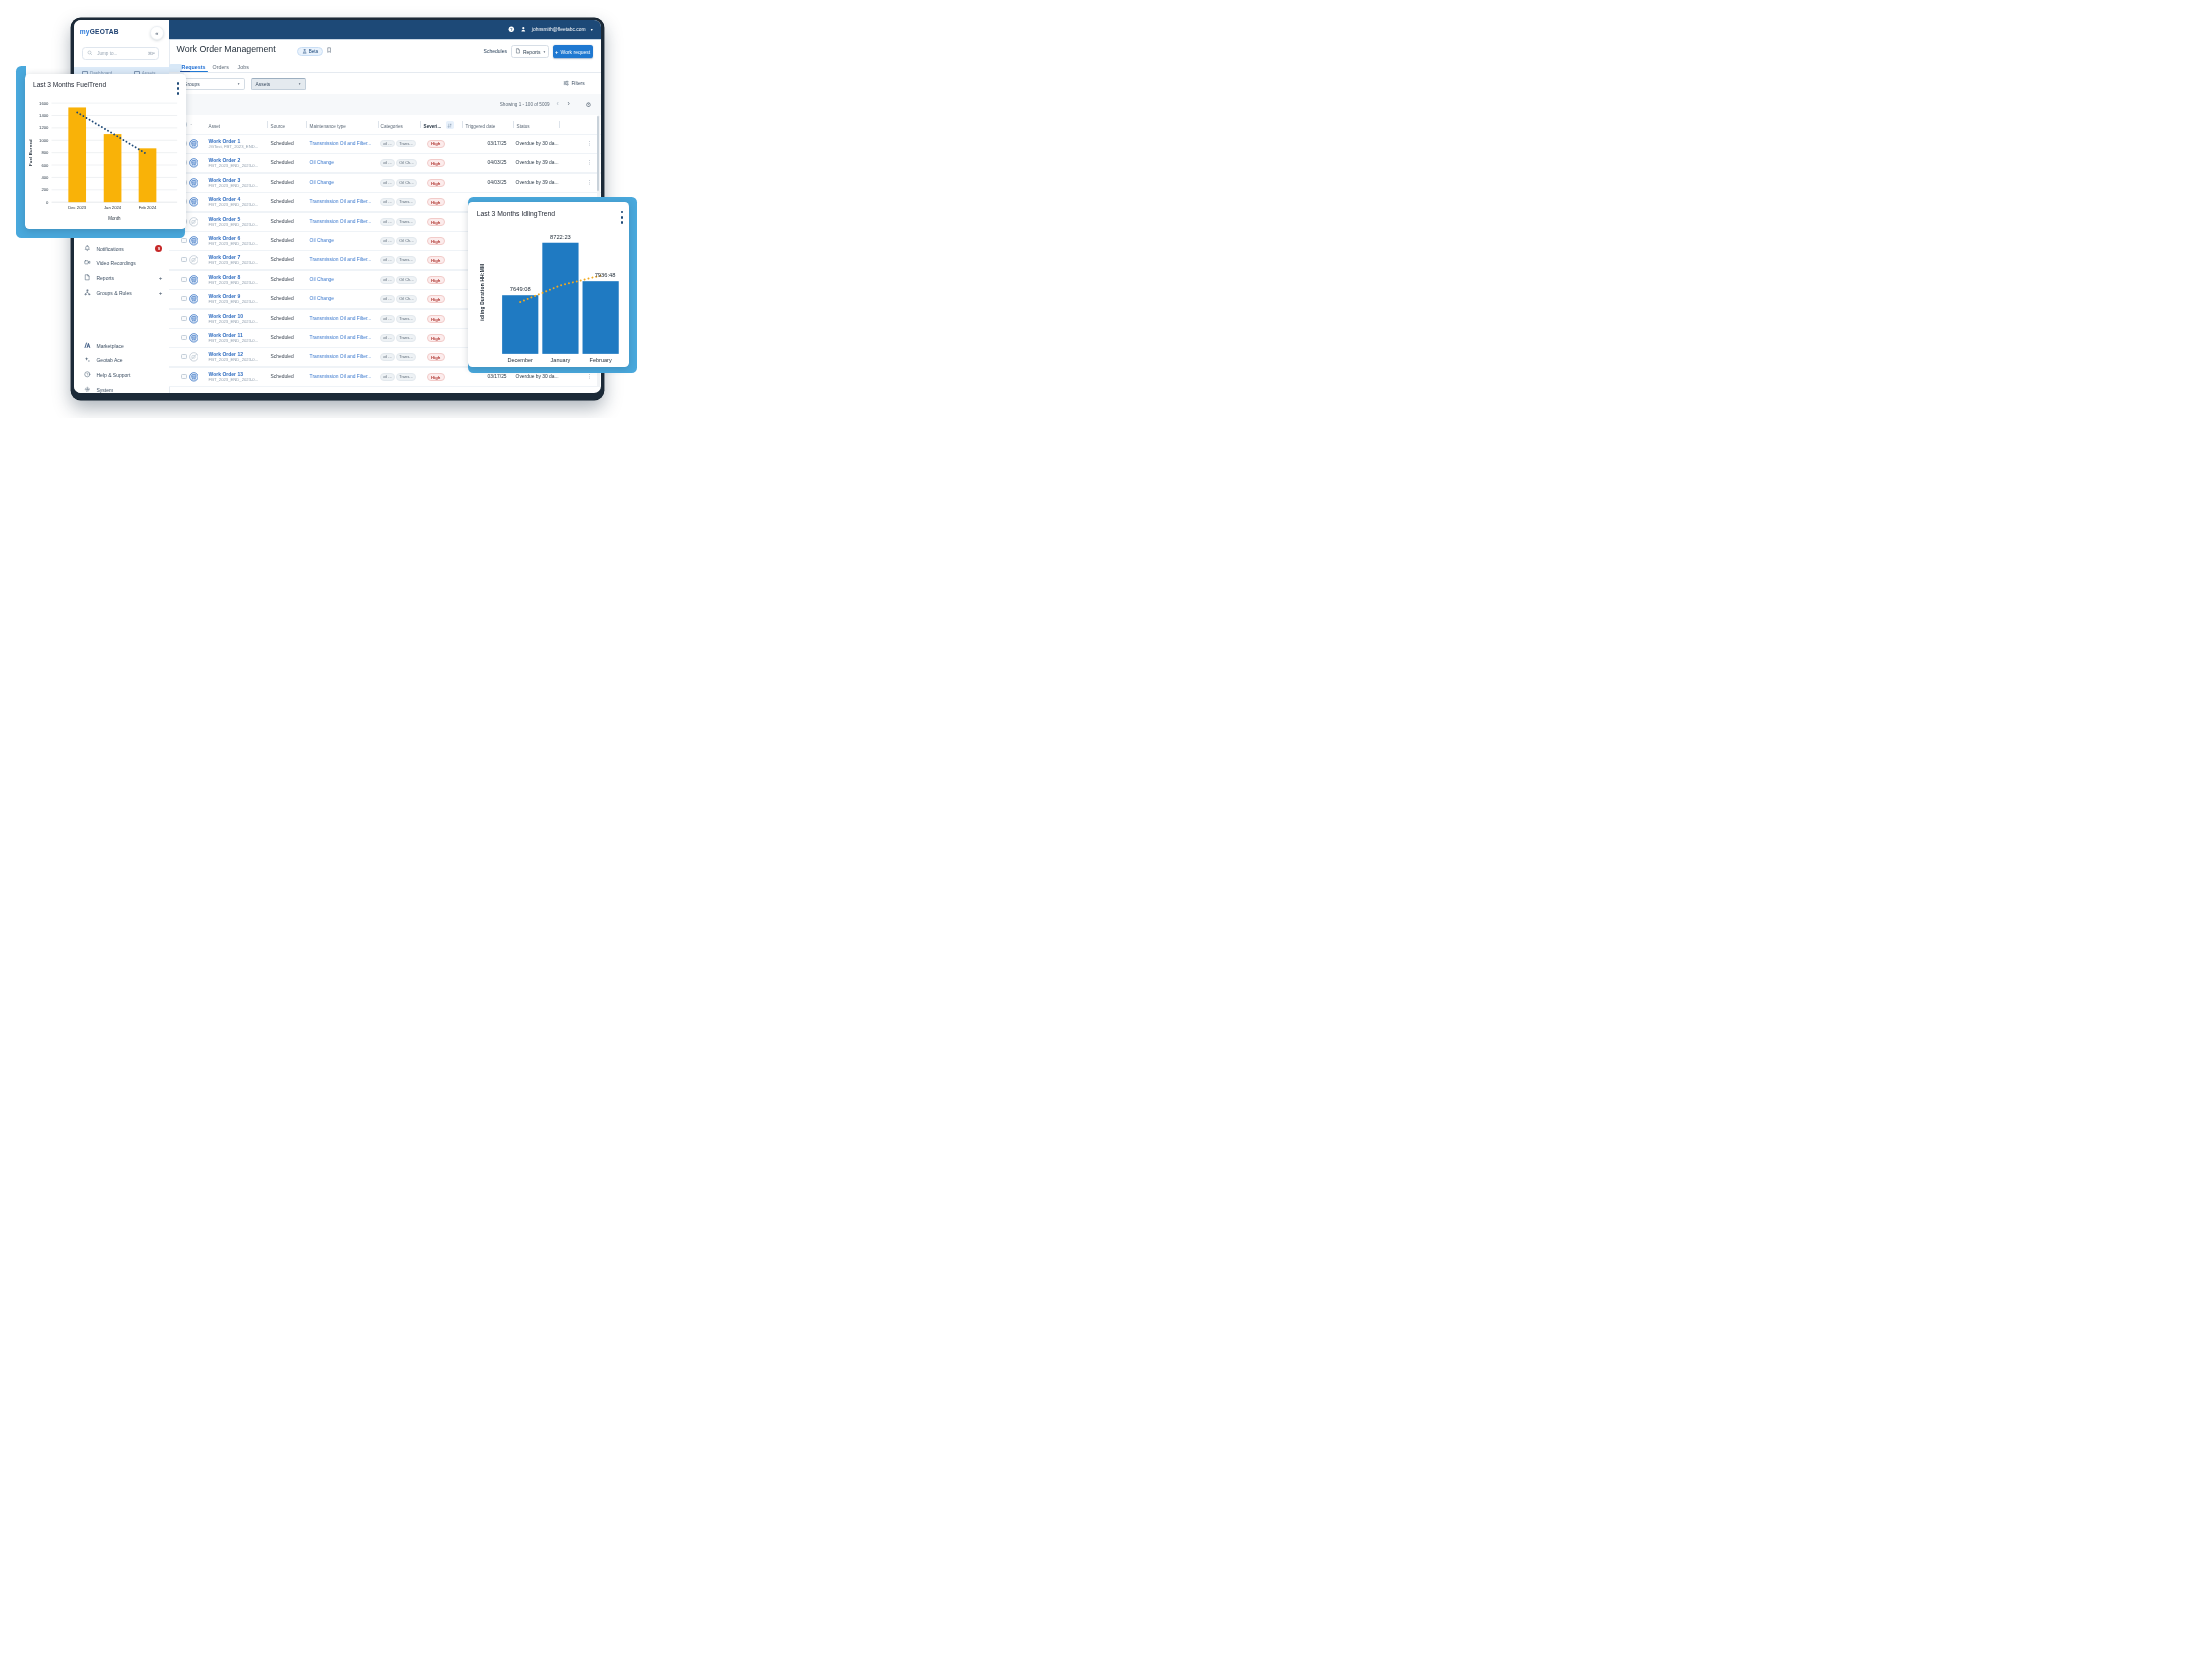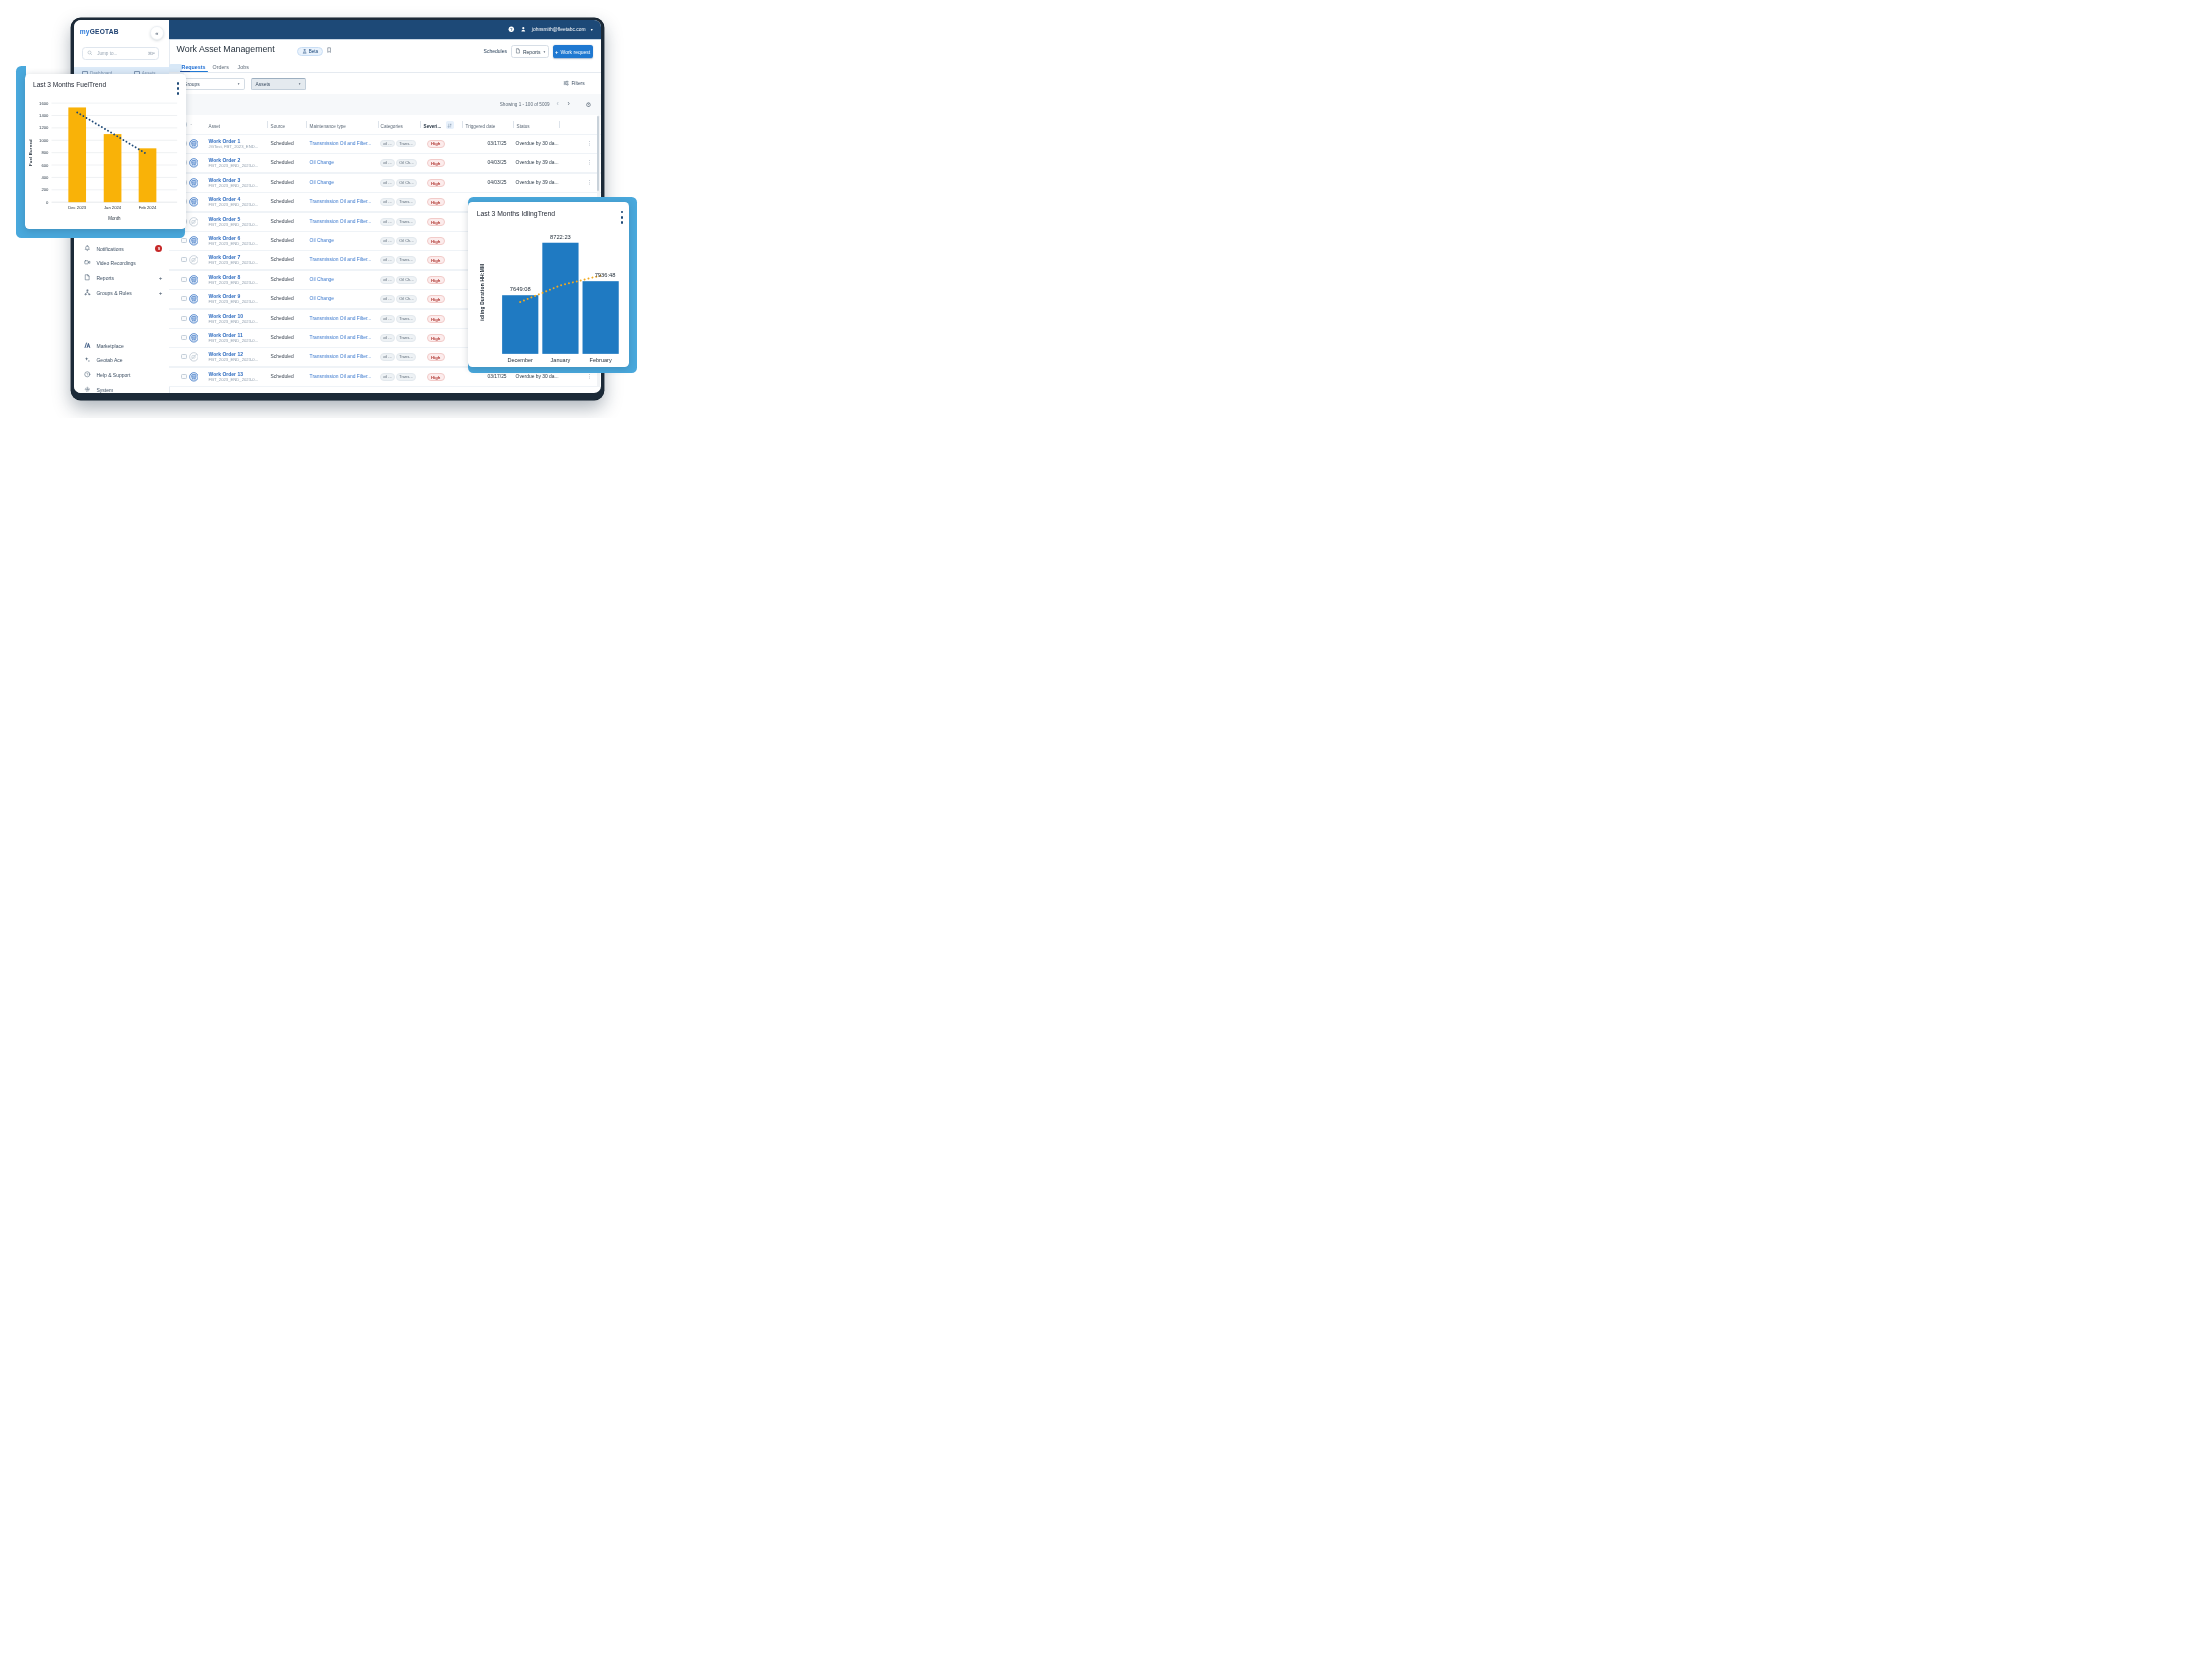--- a/index.html
+++ b/index.html
@@ -215,21 +215,21 @@
             <text x="8" y="11" text-anchor="middle" font-size="9" font-weight="bold" fill="#1D4977">?</text>
           </svg></span>
       <span><svg viewBox="0 0 16 16" width="6.6" height="6.6">
             <circle cx="8" cy="5.2" r="2.6" fill="#fff"></circle>
             <path d="M3.4 13.6a4.6 4.6 0 0 1 9.2 0z" fill="#fff"></path>
           </svg></span>
       <span class="topbar-email">johnsmith@fleetabc.com</span>
       <span class="topbar-caret">▾</span>
     </div>
 
-    <div class="page-title">Work Asset Management</div>
+    <div class="page-title">Work Order Management</div>
     <div class="beta-pill">
       <span><svg viewBox="0 0 16 16" width="5.3" height="5.3">
             <path d="M6.2 1.8h3.6M7 1.8v4L3.8 12a1.6 1.6 0 0 0 1.5 2.2h5.4a1.6 1.6 0 0 0 1.5-2.2L9 5.8v-4" fill="none" stroke="#1D4A7C" stroke-width="1.2" stroke-linecap="round" stroke-linejoin="round"></path>
             <path d="M5.2 10.5h5.6" stroke="#1D4A7C" stroke-width="1.2"></path>
           </svg></span>
       <span>Beta</span>
     </div>
     <span class="bookmark"><svg viewBox="0 0 16 16" width="6.2" height="6.2">
           <path d="M4.5 2h7v12l-3.5-2.6L4.5 14z" fill="none" stroke="#44566B" stroke-width="1.3" stroke-linejoin="round"></path>
         </svg></span>

